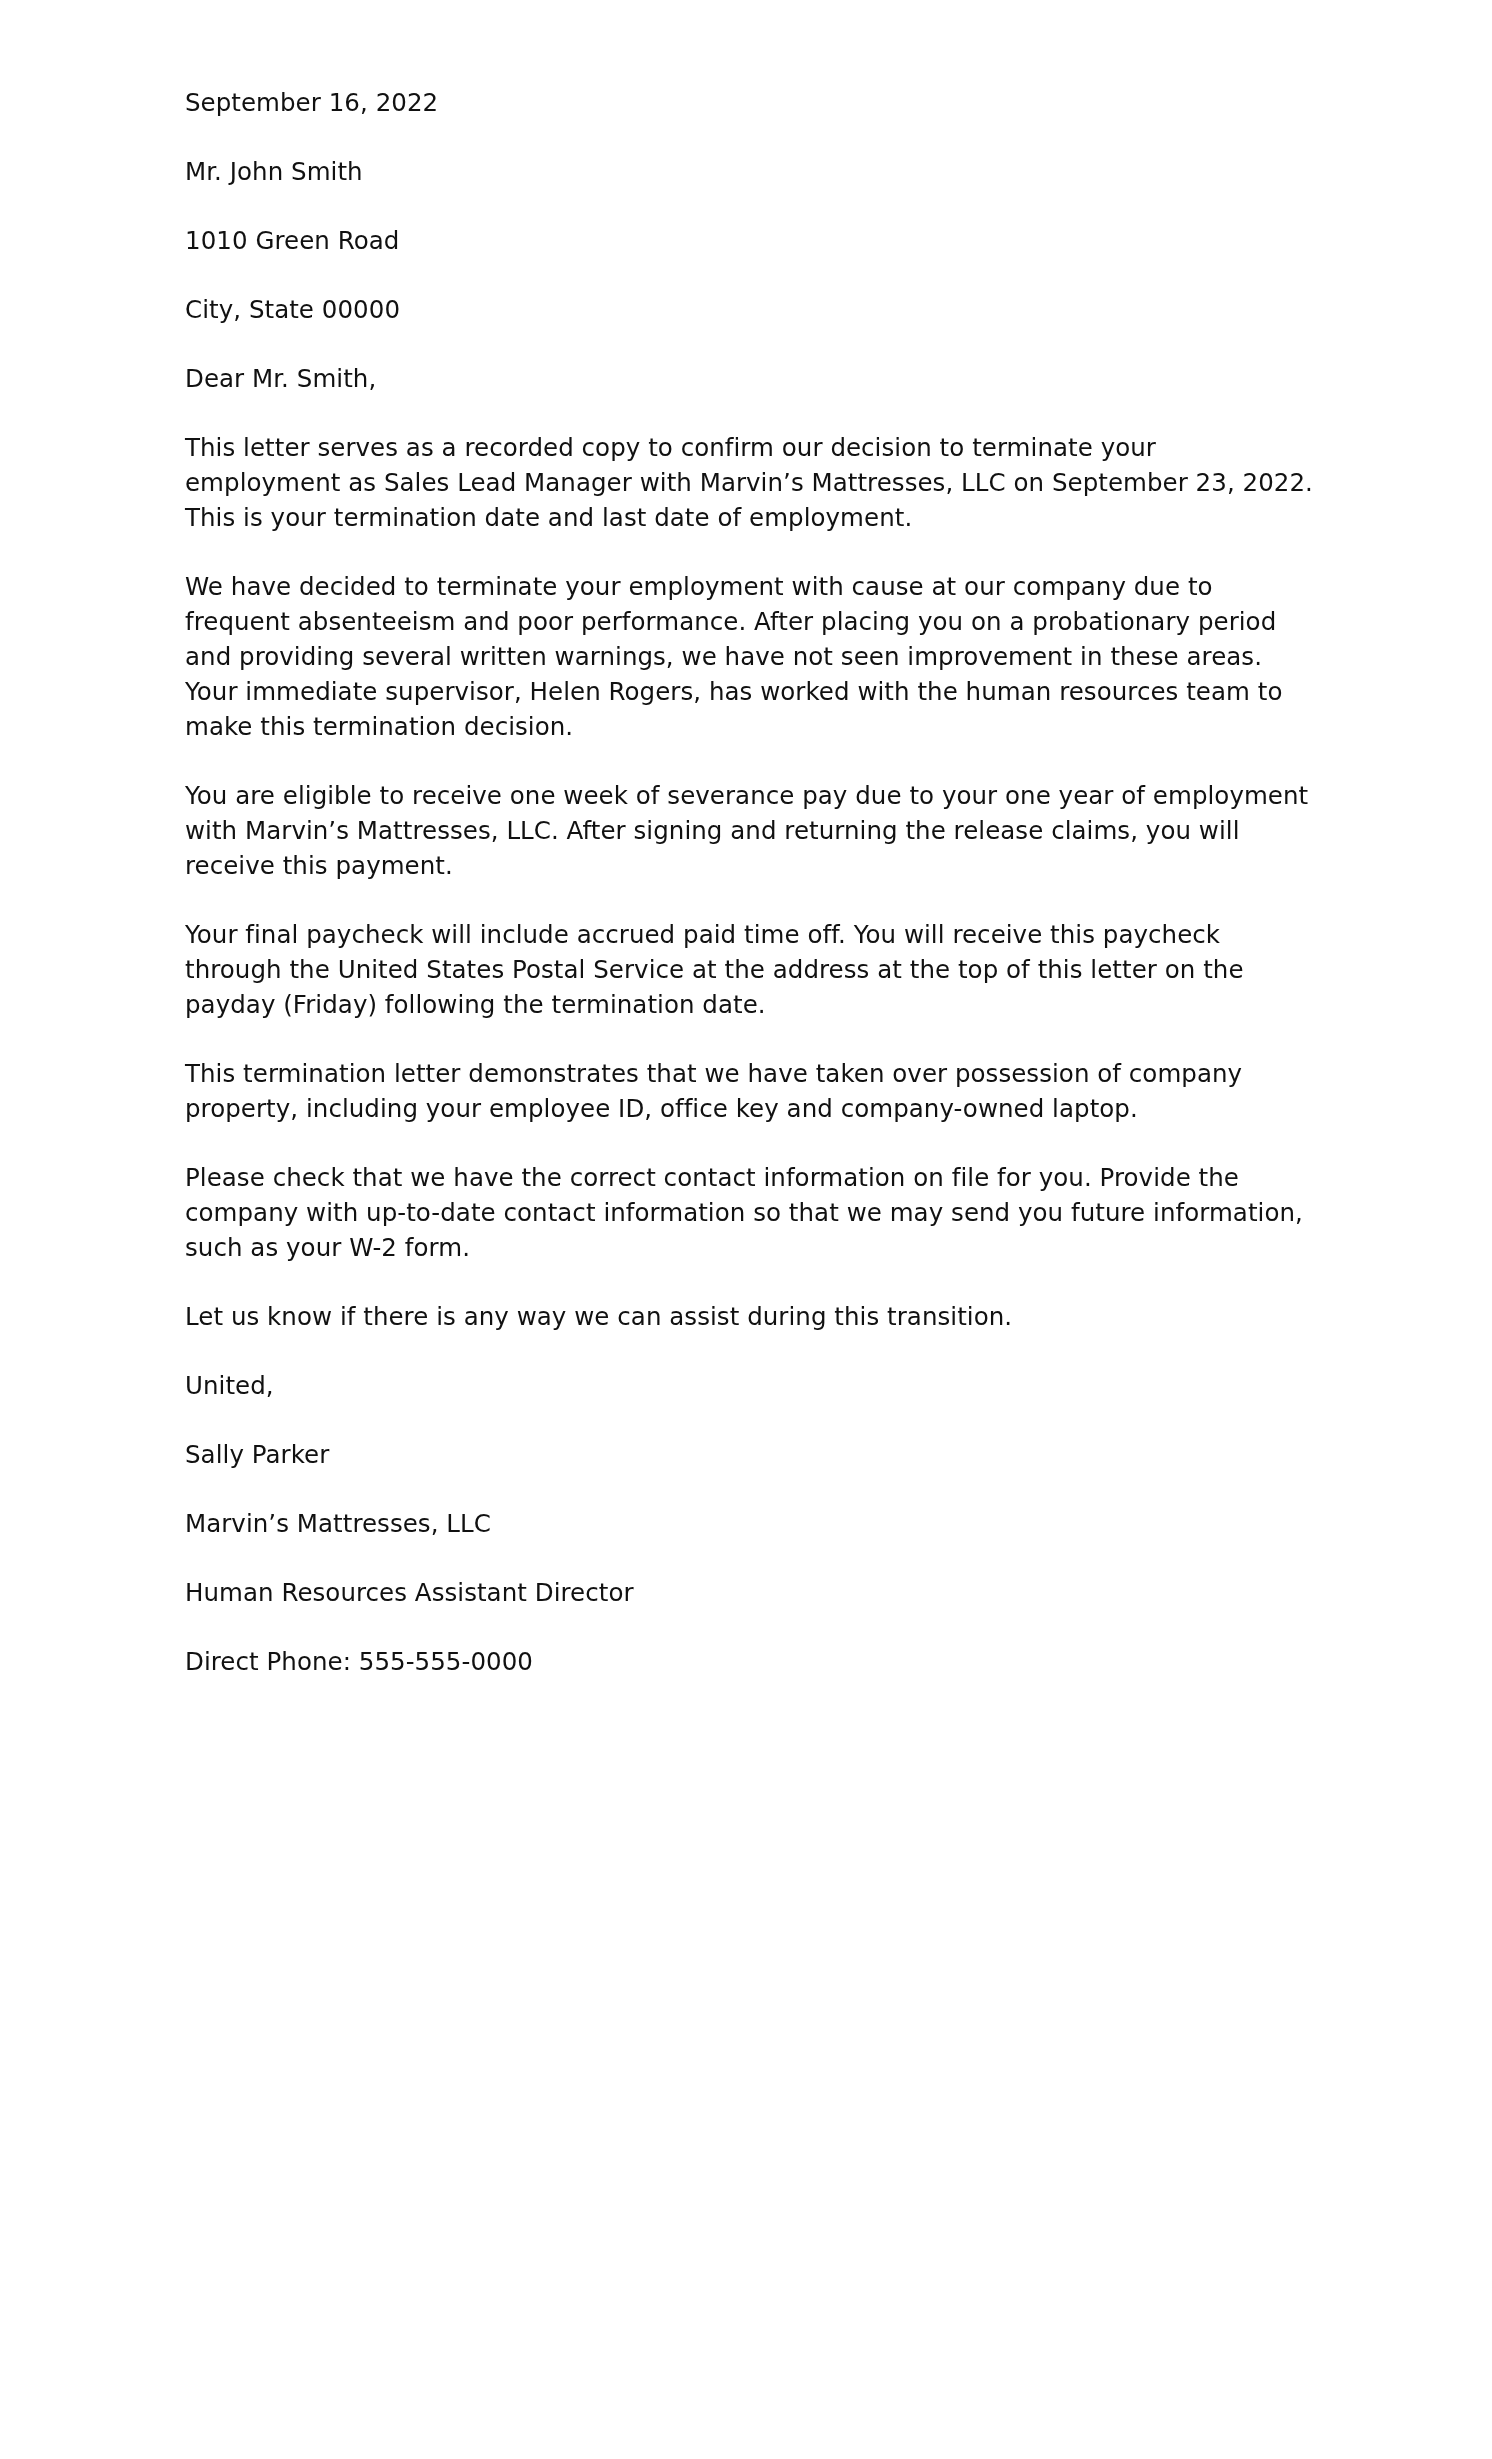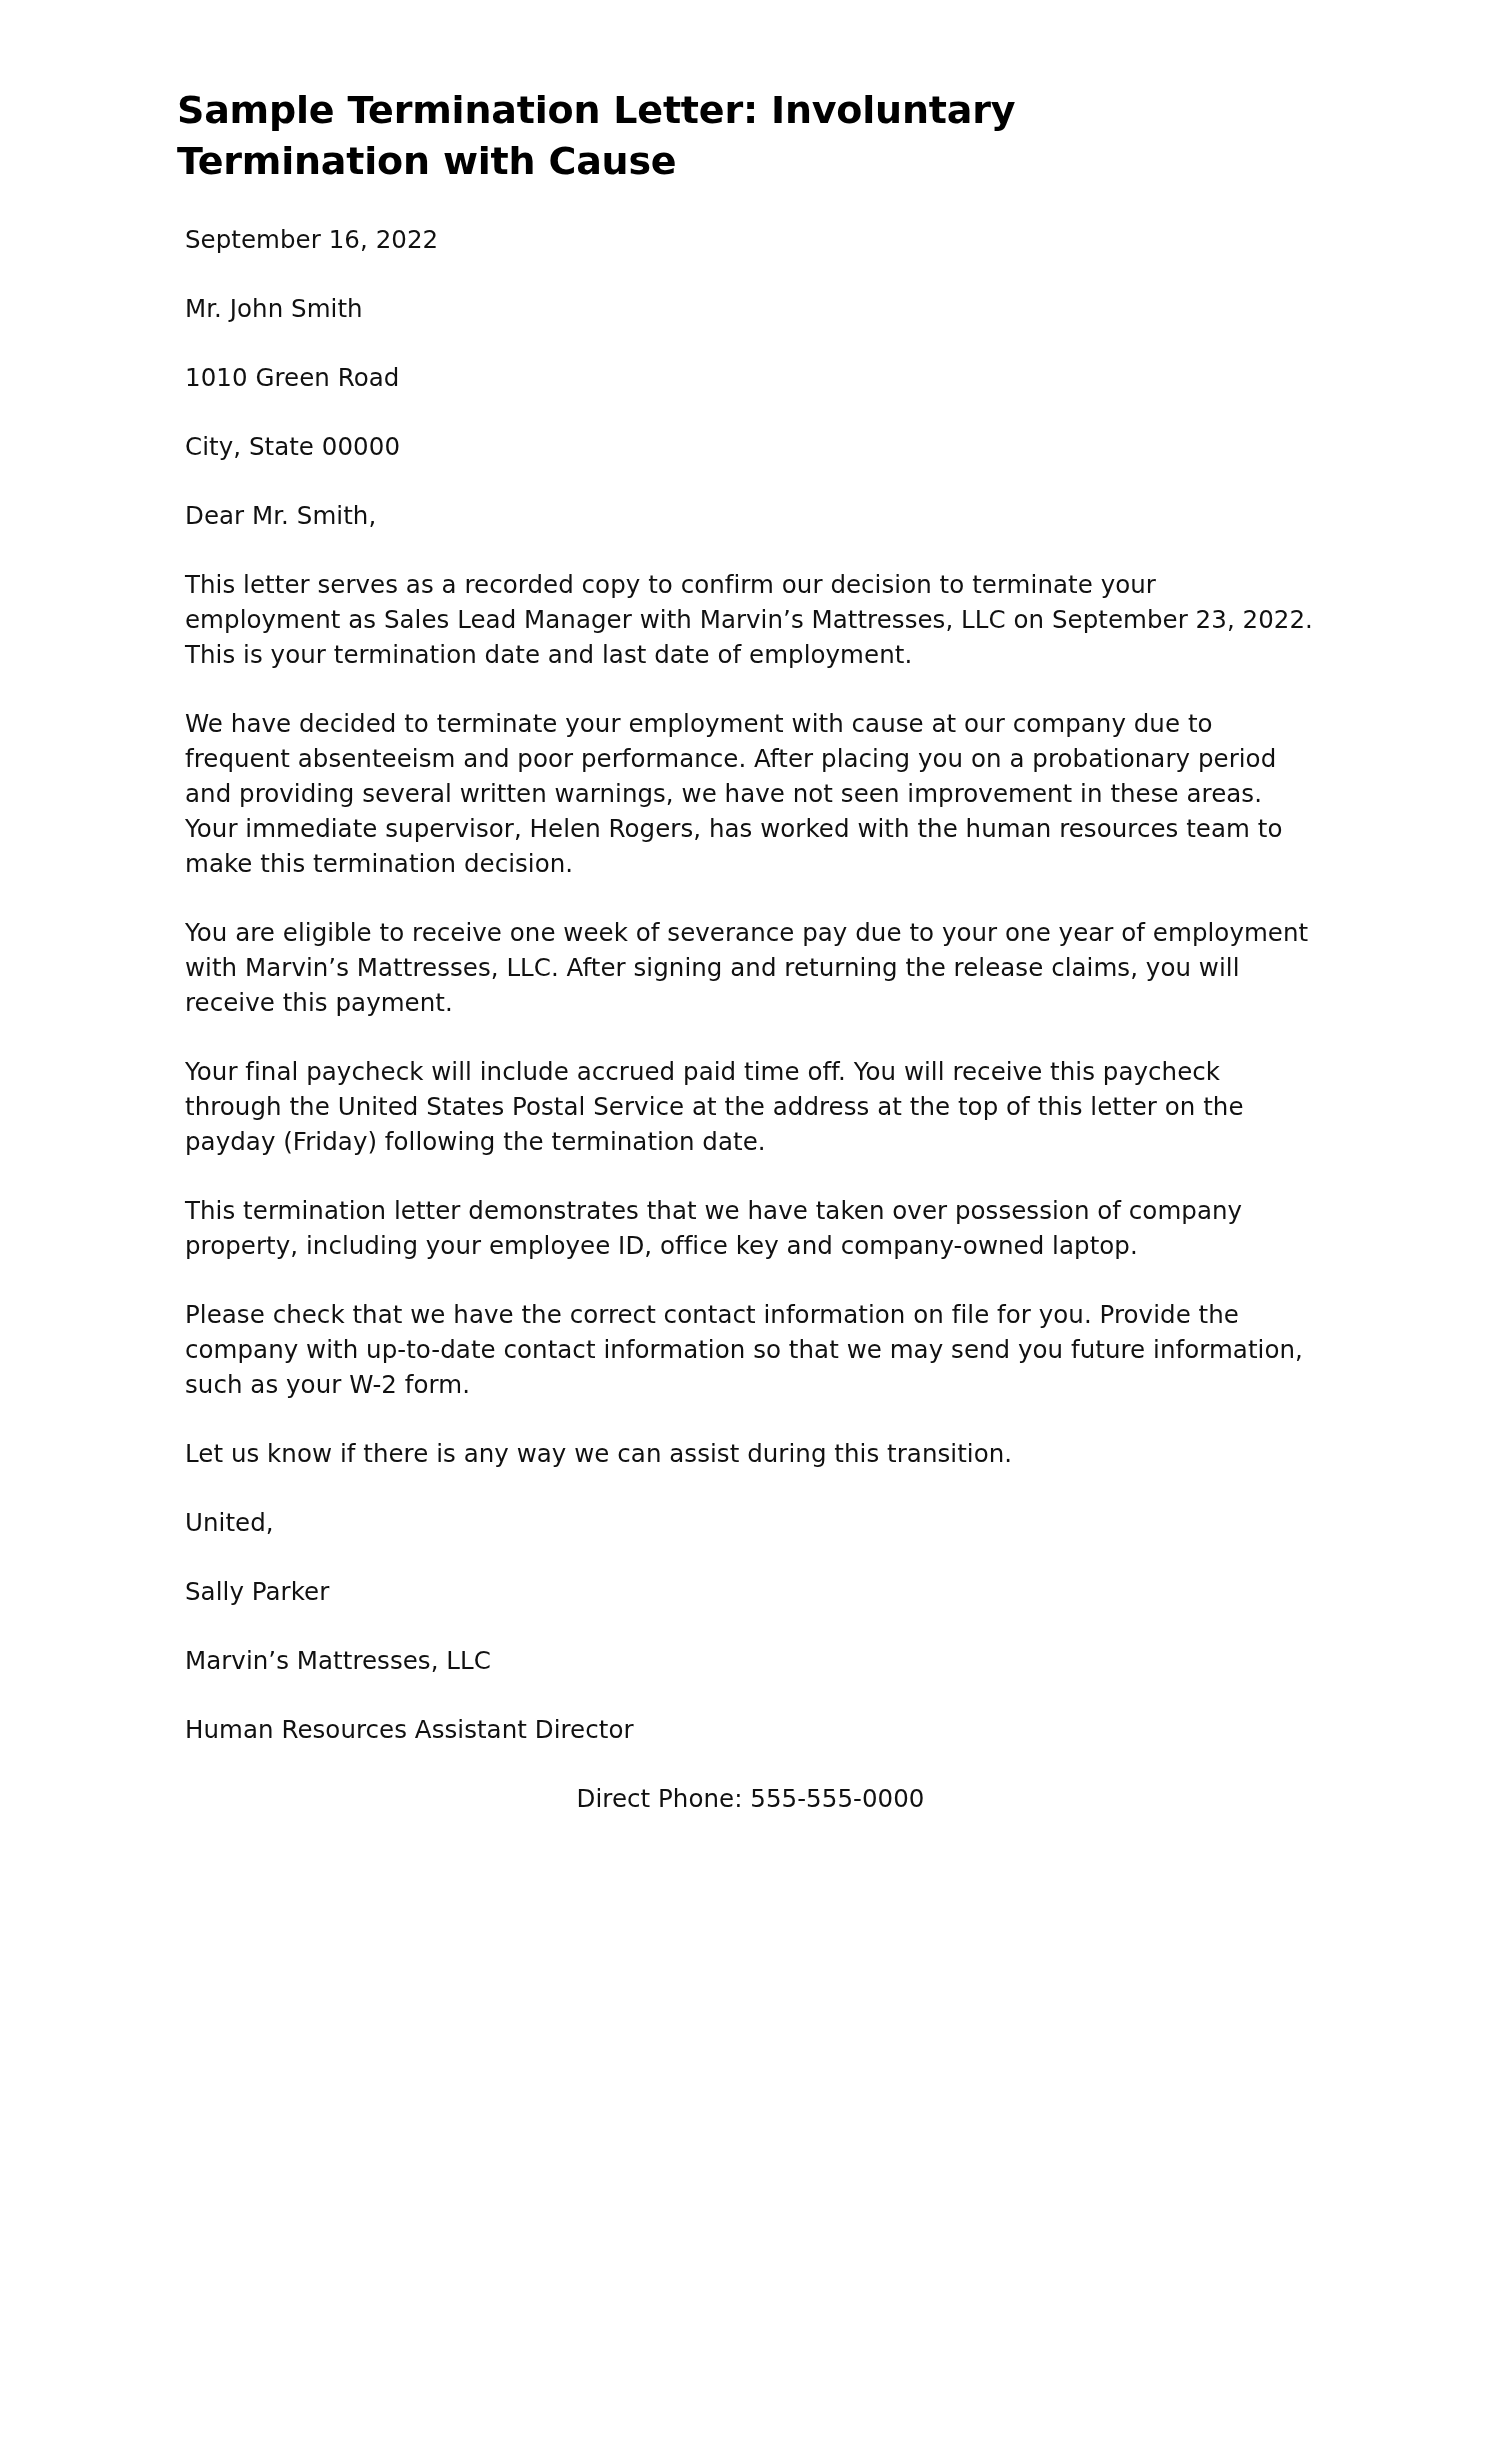--- a/index.html
+++ b/index.html
@@ -39,33 +39,31 @@
   p.para {
     font-size: 24.5px;
     line-height: 35px;
     margin: 0 0 34px 8px;
     color: #111111;
     font-weight: 400;
     letter-spacing: 0.05px;
   }
   p.para:last-child {
     margin-bottom: 0;
-    text-align: center;
   }
   .short {
     white-space: nowrap;
   }
 </style>
 </head>
 <body>
 
 <div class="page">
   <article class="letter">
 
-    <h1 class="doc-title">Sample Termination Letter: Involuntary Termination with Cause</h1>
 
     <p class="para short">September 16, 2022</p>
 
     <p class="para short">Mr. John Smith</p>
 
     <p class="para short">1010 Green Road</p>
 
     <p class="para short">City, State 00000</p>
 
     <p class="para short">Dear Mr. Smith,</p>

